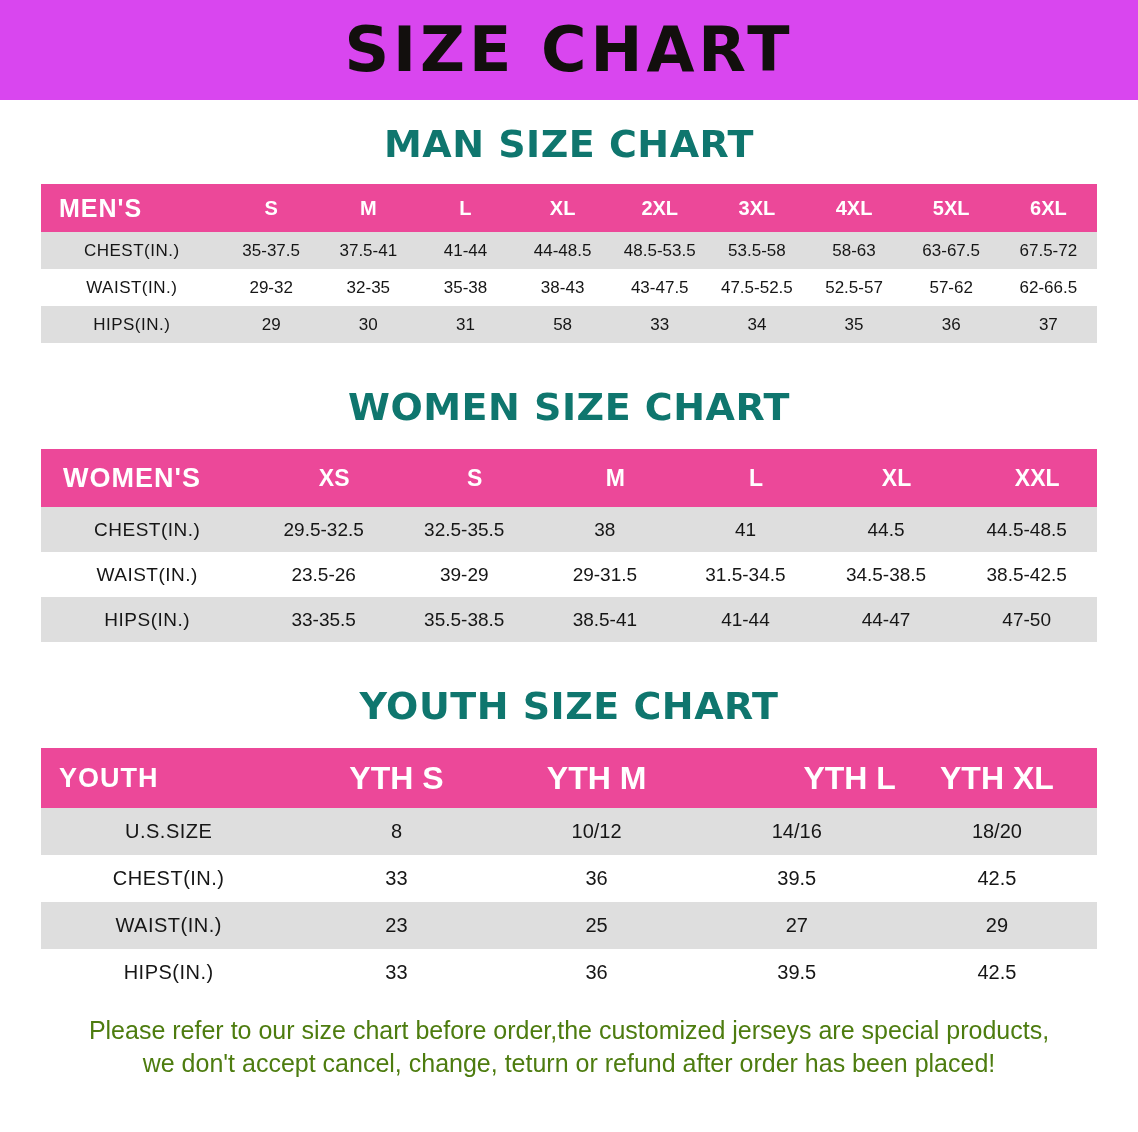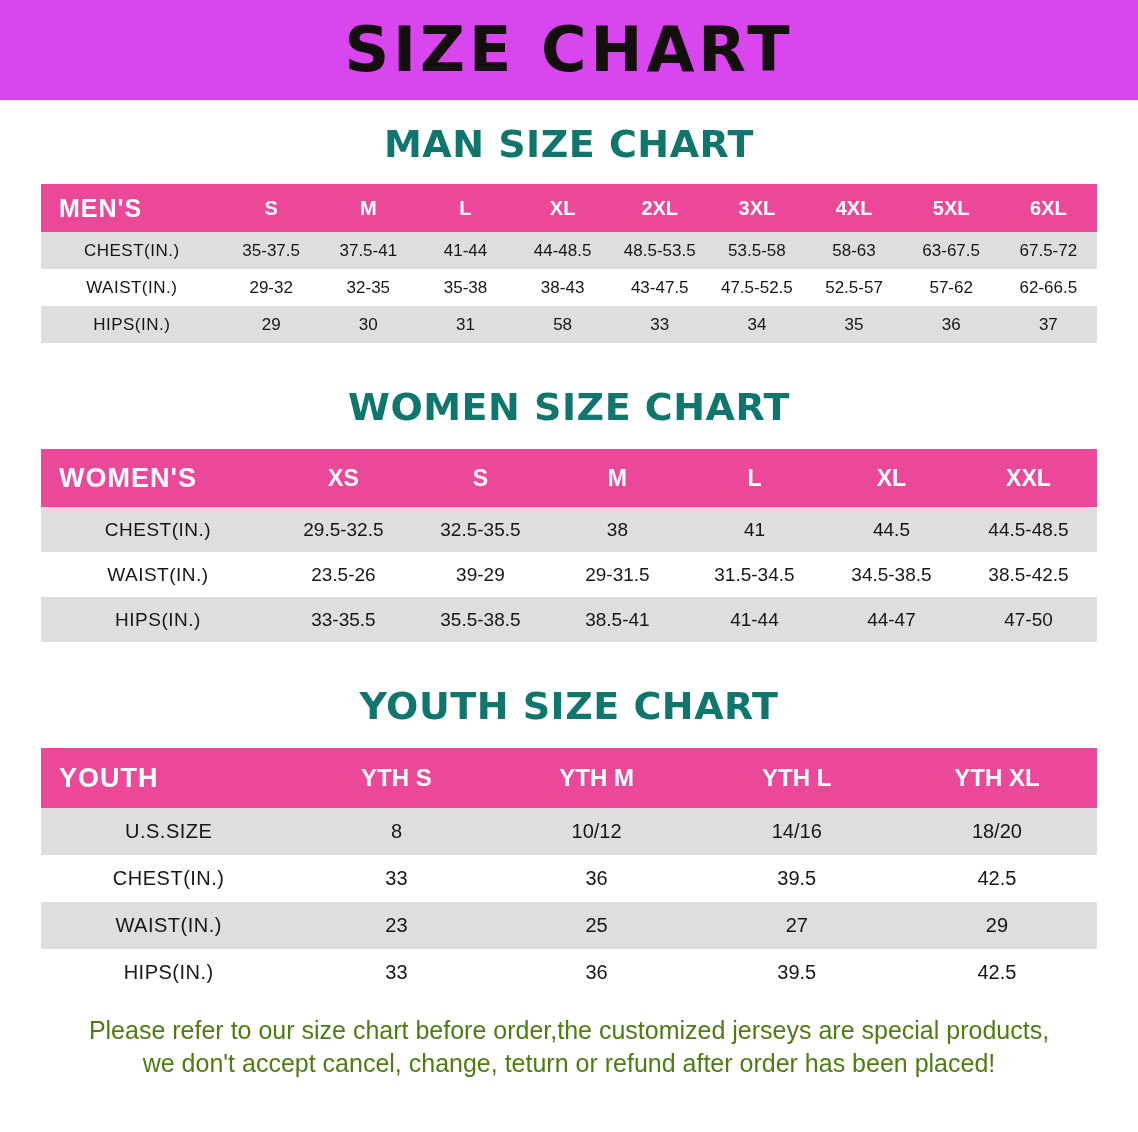--- a/index.html
+++ b/index.html
@@ -86,27 +86,27 @@
 
   
   #men-table-wrap { width: 1056px; margin-top: 18px; }
   #men-table thead th { height: 46px; font-size: 20px; }
   #men-table thead th.rowlabel { font-size: 25px; }
   #men-table tbody td { height: 35px; font-size: 17px; }
   #men-table tbody td.rowlabel { font-size: 17px; }
 
   
   #women-table-wrap { width: 1056px; margin-top: 20px; }
-  #women-table thead th { height: 56px; font-size: 23px; }
+  #women-table thead th { height: 56px; font-size: 23px; padding-left: 22px; }
   #women-table thead th.rowlabel { font-size: 27px; }
   #women-table tbody td { height: 43px; font-size: 19px; }
 
   
   #youth-table-wrap { width: 1056px; margin-top: 20px; }
-  #youth-table thead th { height: 58px; font-size: 24px; }
+  #youth-table thead th { height: 58px; font-size: 32px; }
   #youth-table thead th.rowlabel { font-size: 27px; }
   #youth-table tbody td { height: 45px; font-size: 20px; }
 
   
   .note {
     margin: 18px 36px 0 36px;
     color: #4d7c0f;
     font-family: "Liberation Sans", sans-serif;
     font-size: 25px;
     line-height: 1.32;
@@ -227,21 +227,21 @@
   </div>
 
   <div class="section-title youth">YOUTH SIZE CHART</div>
   <div class="table-wrap" id="youth-table-wrap">
     <table class="sizetable" id="youth-table">
       <thead>
         <tr>
             <th class="rowlabel" style="width: 23%;">YOUTH</th>
             <th style="width: 19.25%;">YTH S</th>
             <th style="width: 19.25%;">YTH M</th>
-            <th style="width: 19.25%;">YTH L</th>
+            <th style="width: 19.25%; text-align: right;">YTH L</th>
             <th style="width: 19.25%;">YTH XL</th>
           </tr>
       </thead>
       <tbody>
           <tr class="shade">
             <td class="rowlabel">U.S.SIZE</td>
             <td>8</td>
             <td>10/12</td>
             <td>14/16</td>
             <td>18/20</td>

